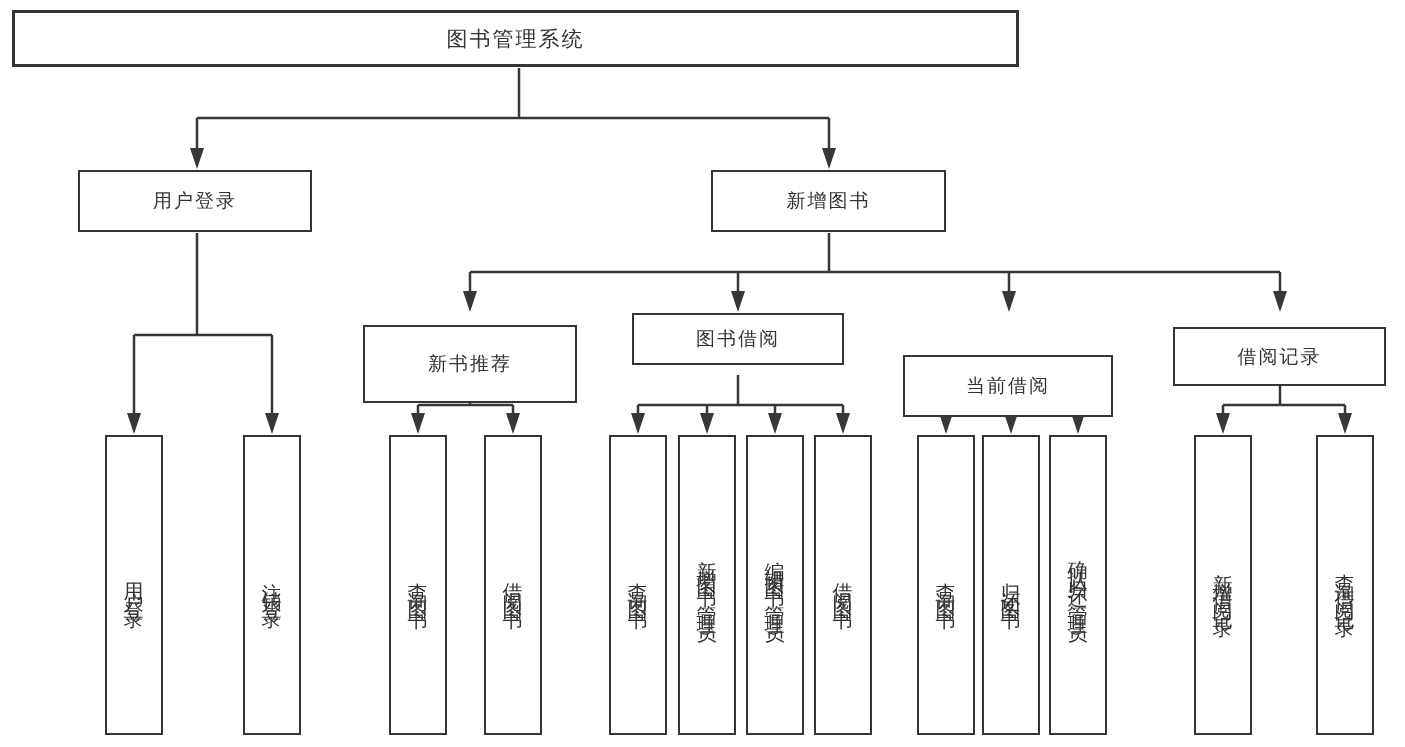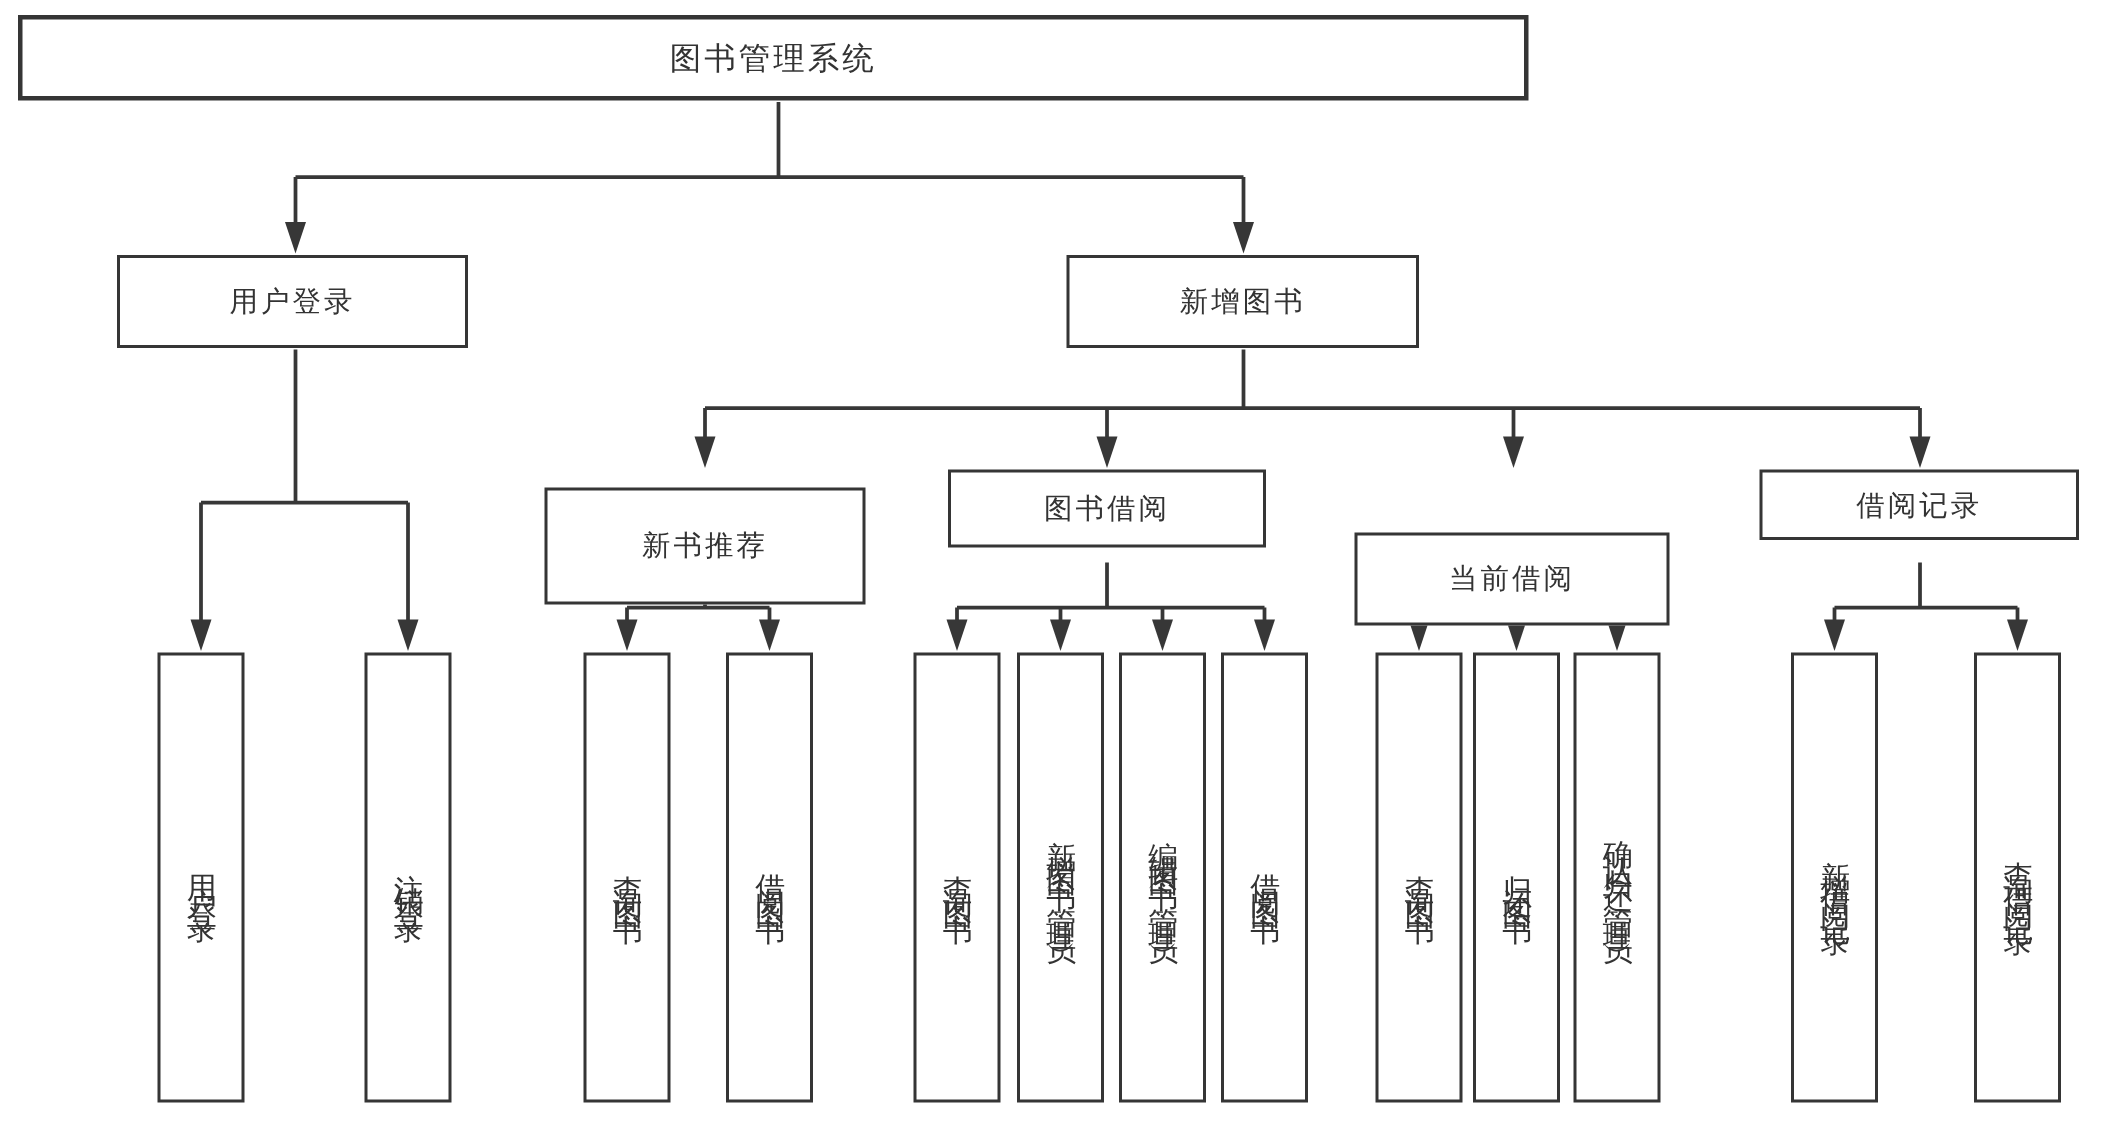--- a/index.html
+++ b/index.html
@@ -27,21 +27,21 @@
     padding:6px 0;
   }
 
   
   #n-root    {left:12px;  top:10px;  width:1007px; height:57px;}
   #n-login   {left:78px;  top:170px; width:234px;  height:62px;}
   #n-mgmt    {left:711px; top:170px; width:235px;  height:62px;}
   #n-newbook {left:363px; top:313px; width:214px;  height:78px;margin-top:12px;}
   #n-borrow  {left:632px; top:313px; width:212px;  height:52px;}
   #n-current {left:903px; top:313px; width:210px;  height:62px;margin-top:42px;}
-  #n-records {left:1173px;top:313px; width:213px;  height:47px;}
+  #n-records {left:1173px;top:327px; width:213px;  height:59px;}
 
   .leaf{top:435px;width:58px;height:300px;}
   #l-login-0  {left:105px;}
   #l-login-1  {left:243px;}
   #l-new-0    {left:389px;}
   #l-new-1    {left:484px;}
   #l-bor-0    {left:609px;}
   #l-bor-1    {left:678px;}
   #l-bor-2    {left:746px;}
   #l-bor-3    {left:814px;}

